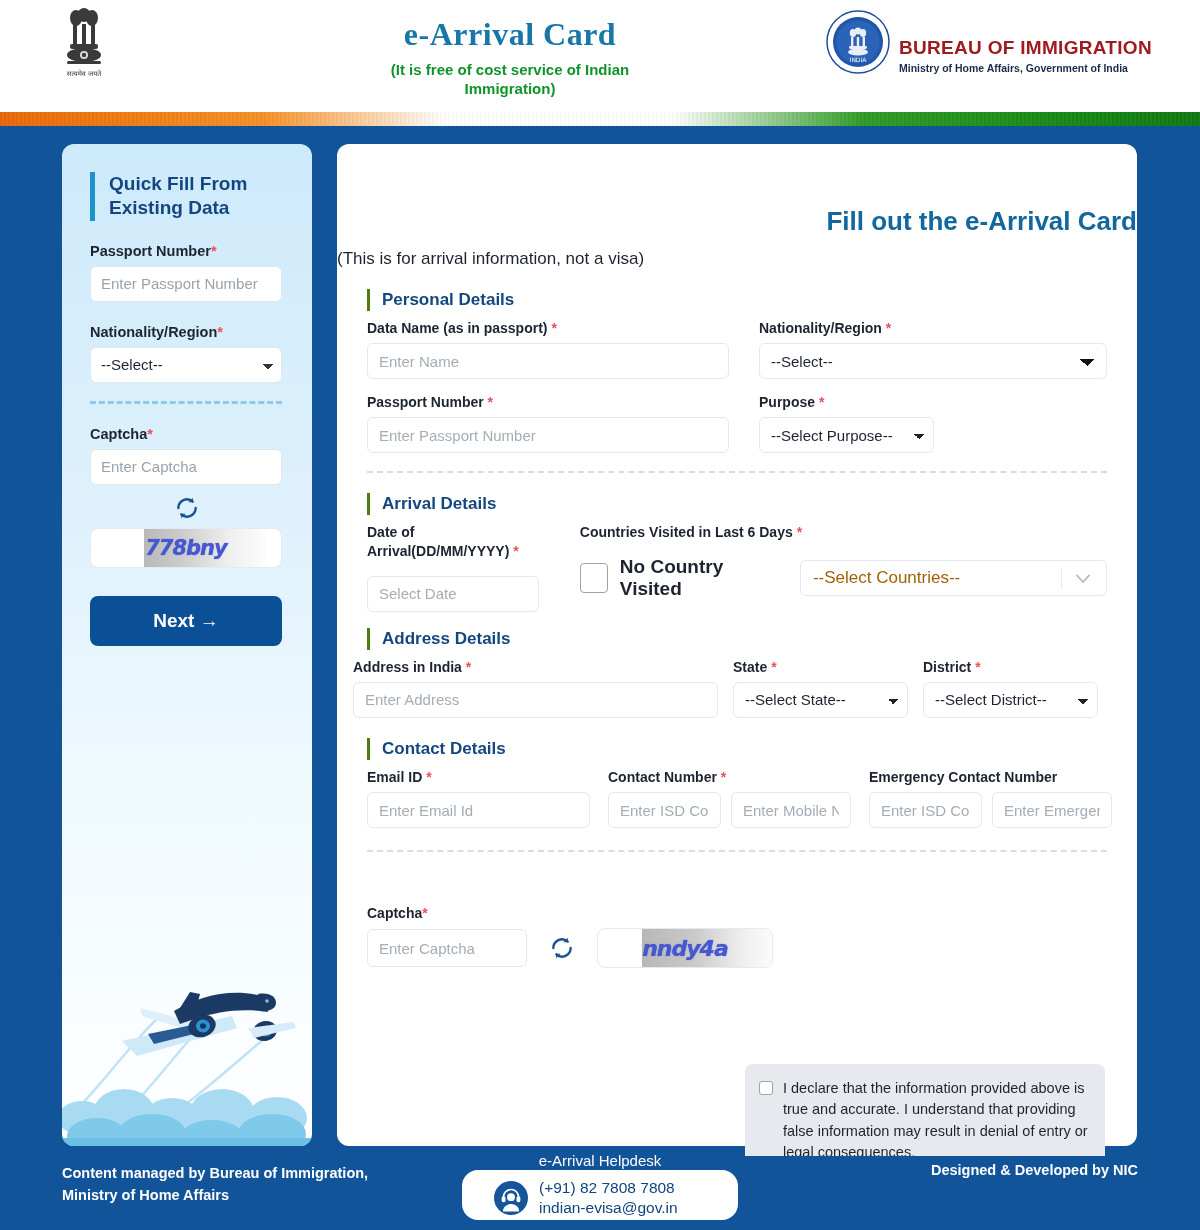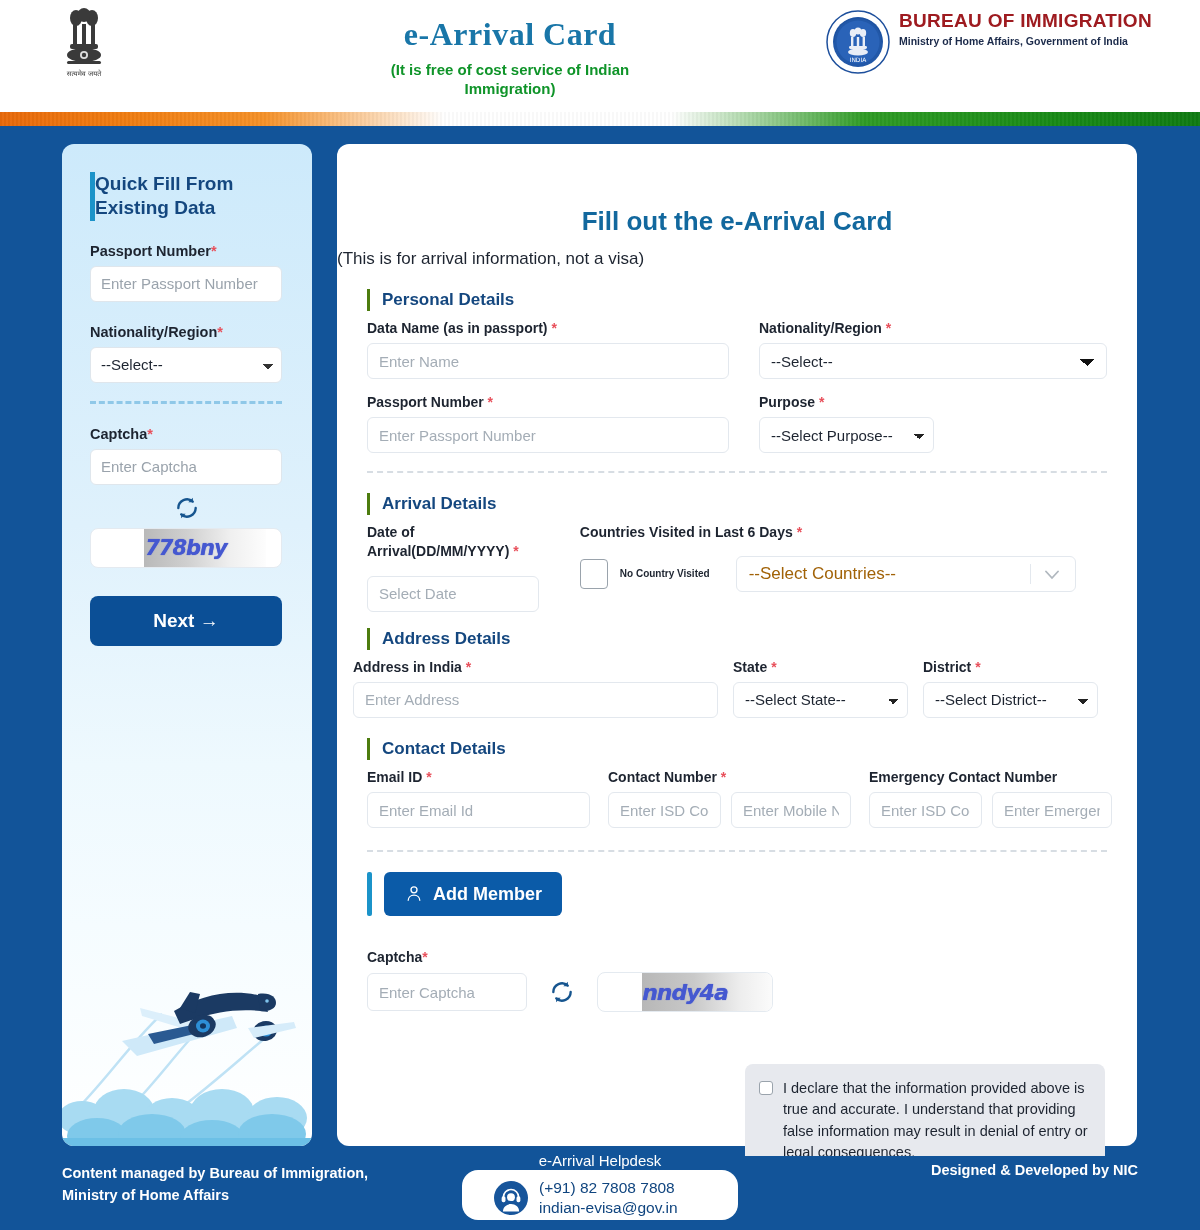--- a/index.html
+++ b/index.html
@@ -25,21 +25,21 @@
   }
   .site-title {
     font-size:32px; font-weight:bold; color:#1976a8;
     font-family:"Liberation Serif", serif; letter-spacing:.5px;
   }
   .site-sub {
     margin-top:7px; font-size:15px; font-weight:bold; color:#0f9429;
     line-height:1.28;
   }
   .boi {
-    position:absolute; left:826px; top:10px; display:flex; align-items:flex-start; gap:9px;
+    position:absolute; left:826px; top:10px; display:flex; align-items:flex-end; gap:9px;
   }
   .boi-seal { width:64px; height:64px; flex:0 0 64px; }
   .boi-txt-1 {
     font-size:19px; font-weight:bold; color:#9e1b20; letter-spacing:.3px;
     font-family:"Liberation Sans", sans-serif;
   }
   .boi-txt-2 { font-size:10.5px; font-weight:bold; color:#1b2a4a; margin-top:3px; }
 
   .tricolor {
     position:absolute; left:0; top:112px; width:1200px; height:14px;
@@ -59,21 +59,21 @@
   
   .page { position:absolute; left:0; top:126px; width:1200px; height:1030px; background:#125499; }
 
   
   .sidebar {
     position:absolute; left:62px; top:18px; width:250px; height:1002px;
     background:linear-gradient(180deg,#cdeafb 0%,#dff1fc 38%,#eef9fe 62%,#f5fcff 78%,#ffffff 100%);
     border-radius:12px; overflow:hidden;
   }
   .qf-head {
-    margin:28px 0 0 28px; border-left:5px solid #1b93c9;
+    margin:28px 0 0 28px; padding-left:14px; border-left:5px solid #1b93c9;
     font-size:19px; font-weight:bold; color:#14477f; line-height:1.28; width:190px;
   }
   .sb-label {
     margin:22px 0 7px 28px; font-size:14.5px; font-weight:bold; color:#1d2430;
   }
   .req { color:#e8505b; }
   .sb-field {
     margin-left:28px; width:192px; height:36px; border:1px solid #dfe6ec; border-radius:6px;
     background:#ffffff; font-size:15px; color:#9aa3ac; padding:0 10px;
     font-family:"Liberation Sans", sans-serif;
@@ -105,21 +105,21 @@
     background:#0b4f96; color:#fff; font-size:19px; font-weight:bold; cursor:pointer;
     font-family:"Liberation Sans", sans-serif;
   }
   .plane-art{ position:absolute; left:0; bottom:0; width:250px; height:180px; }
 
   
   .card {
     position:absolute; left:337px; top:18px; width:800px; height:1002px;
     background:#ffffff; border-radius:12px;
   }
-  .card-title{ text-align:center; margin-top:62px; font-size:26px; font-weight:bold; color:#12689e; }
+  .card-title{ text-align:right; margin-top:62px; font-size:26px; font-weight:bold; color:#12689e; }
   .card-sub{ text-align:left; margin-top:12px; font-size:17px; color:#1d2430; }
 
   .sect-head{
     margin:20px 0 8px 30px; padding-left:12px; border-left:3px solid #4d7c0f;
     font-size:17px; font-weight:bold; color:#14477f; line-height:22px;
   }
 
   .frow{ display:flex; margin-left:30px; margin-right:30px; }
   .fcol{ display:flex; flex-direction:column; }
 
@@ -387,21 +387,21 @@
           <span>Date of Arrival(DD/MM/YYYY)</span> <span class="req">*</span>
         </div>
         <input class="finput" style="width: 172px; margin-top: 10px;" placeholder="Select Date">
       </div>
       <div class="fcol" style="width:570px; padding-left:28px;">
         <div class="flabel">
           <span>Countries Visited in Last 6 Days</span> <span class="req">*</span>
         </div>
         <div style="display:flex; align-items:center; gap:12px; margin-top:8px;">
           <div class="chk"></div>
-          <div style="font-size:10px; font-weight:bold; color:#1d2430;text-align:right;">No Country Visited</div>
+          <div style="font-size:19px; font-weight:bold; color:#1d2430;">No Country Visited</div>
           <div class="multi-select" style="width:340px; margin-left:14px;">
             <span>--Select Countries--</span>
             <div class="multi-div"></div>
             <svg class="multi-chev" width="14" height="10" viewBox="0 0 14 10">
               <path d="M1 1.5 L7 8 L13 1.5" fill="none" stroke="#b1b8bf" stroke-width="1.8" stroke-linecap="round"></path>
             </svg>
           </div>
         </div>
       </div>
     </div>
@@ -457,27 +457,20 @@
           <input class="finput" style="width: 113px;" placeholder="Enter ISD Code">
           <input class="finput" style="width: 120px;" placeholder="Enter Emergency Contact Number">
         </div>
       </div>
     </div>
 
     <div class="hr-dash" style="margin-top:22px;"></div>
 
     <div class="addmember-wrap">
       <div class="addmember-bar"></div>
-      <button class="addmember-btn">
-        <svg width="20" height="20" viewBox="0 0 24 24">
-          <circle cx="12" cy="7" r="3.6" fill="none" stroke="#fff" stroke-width="1.6"></circle>
-          <path d="M5 20c0-4 3.2-6.6 7-6.6s7 2.6 7 6.6" fill="none" stroke="#fff" stroke-width="1.6"></path>
-        </svg>
-        <span>Add Member</span>
-      </button>
     </div>
 
     <div style="margin:32px 0 0 30px;">
       <div class="flabel">
         <span>Captcha</span><span class="req">*</span>
       </div>
       <div style="display:flex; align-items:center; gap:22px; margin-top:6px;">
         <input class="finput" style="width: 160px; height: 38px;" placeholder="Enter Captcha">
         <svg width="26" height="26" viewBox="0 0 24 24">
           <path d="M4 12a8 8 0 0113.3-5.9" fill="none" stroke="#16558f" stroke-width="2.2" stroke-linecap="round"></path>

